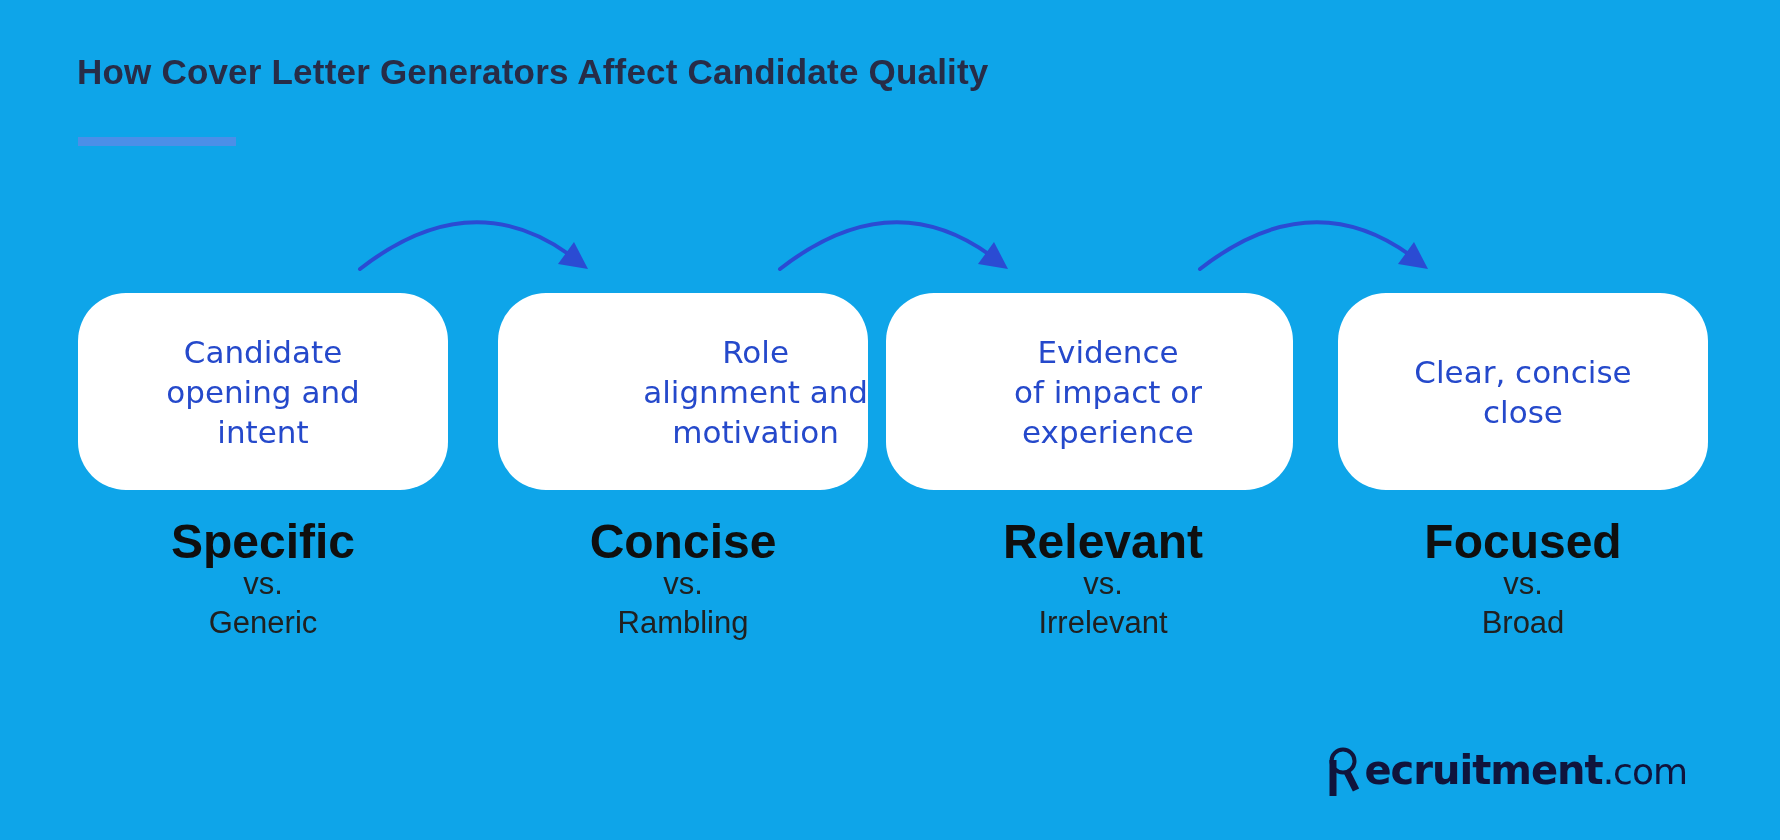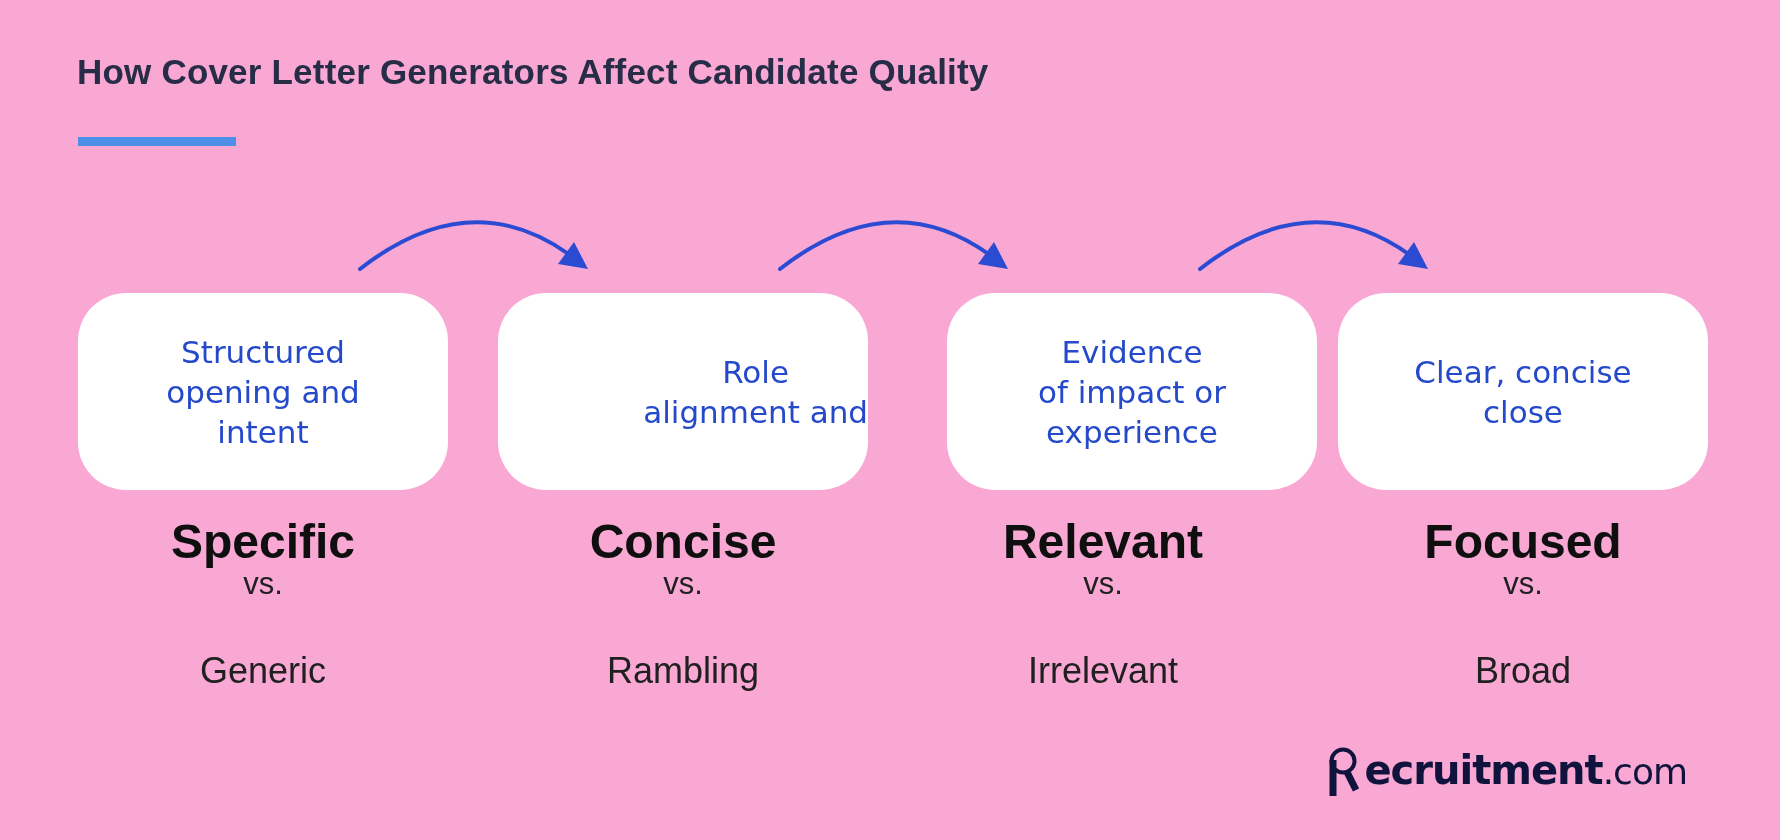--- a/index.html
+++ b/index.html
@@ -5,21 +5,21 @@
   html, body { margin: 0; padding: 0; }
   body {
     width: 1780px; height: 840px;
     font-family: "Liberation Sans", sans-serif;
     background: #e8e9e7;
     overflow: hidden;
   }
   .canvas {
     position: relative;
     width: 1780px; height: 840px;
-    background: #f9a8d4;
+    background: #0ea5e9;
     text-decoration: underline;
   }
   .page-title {
     position: absolute;
     left: 77px; top: 52px;
     font-size: 35px;
     font-weight: 700;
     letter-spacing: 0.2px;
     color: #272c47;
     font-family: "Liberation Sans", sans-serif;
@@ -36,21 +36,21 @@
     width: 370px; height: 197px;
     background: #ffffff;
     border-radius: 48px;
     display: flex;
     align-items: center;
     justify-content: center;
     text-align: center;
   }
   .card-1 { left: 78px; }
   .card-2 { left: 498px; justify-content: flex-end; }
-  .card-3 { left: 947px; }
+  .card-3 { left: 886px; padding-left: 37px; }
   .card-4 { left: 1338px; }
   .card-text {
     color: #2549cb;
     font-size: 31px;
     line-height: 40px;
     font-family: "DejaVu Sans", sans-serif;
     font-weight: 500;
   }
   .arrow {
     position: absolute;
@@ -76,24 +76,23 @@
     font-weight: 700;
     color: #0f0f0f;
     line-height: 44px;
   }
   .comparison .vs {
     font-size: 31px;
     line-height: 40px;
     color: #202020;
   }
   .comparison .negative {
-    font-size: 36px;
+    font-size: 31px;
     line-height: 38px;
     color: #202020;
-    margin-top: 48px;
   }
   .logo {
     position: absolute;
     right: 93px; top: 744px;
     height: 52px;
     display: flex;
     align-items: flex-end;
     color: #10143c;
   }
   .logo svg { display: block; margin-right: 2px; }
@@ -117,29 +116,30 @@
 </head>
 <body>
 
 <div class="canvas">
 
   <div class="page-title">How Cover Letter Generators Affect Candidate Quality</div>
   <div class="title-underline"></div>
 
   <div class="card card-1">
     <div class="card-text">
-      <div>Structured</div>
+      <div>Candidate</div>
       <div>opening and</div>
       <div>intent</div>
     </div>
   </div>
   <div class="card card-2">
     <div class="card-text">
       <div>Role</div>
       <div>alignment and</div>
+      <div>motivation</div>
     </div>
   </div>
   <div class="card card-3">
     <div class="card-text">
       <div>Evidence</div>
       <div>of impact or</div>
       <div>experience</div>
     </div>
   </div>
   <div class="card card-4">

